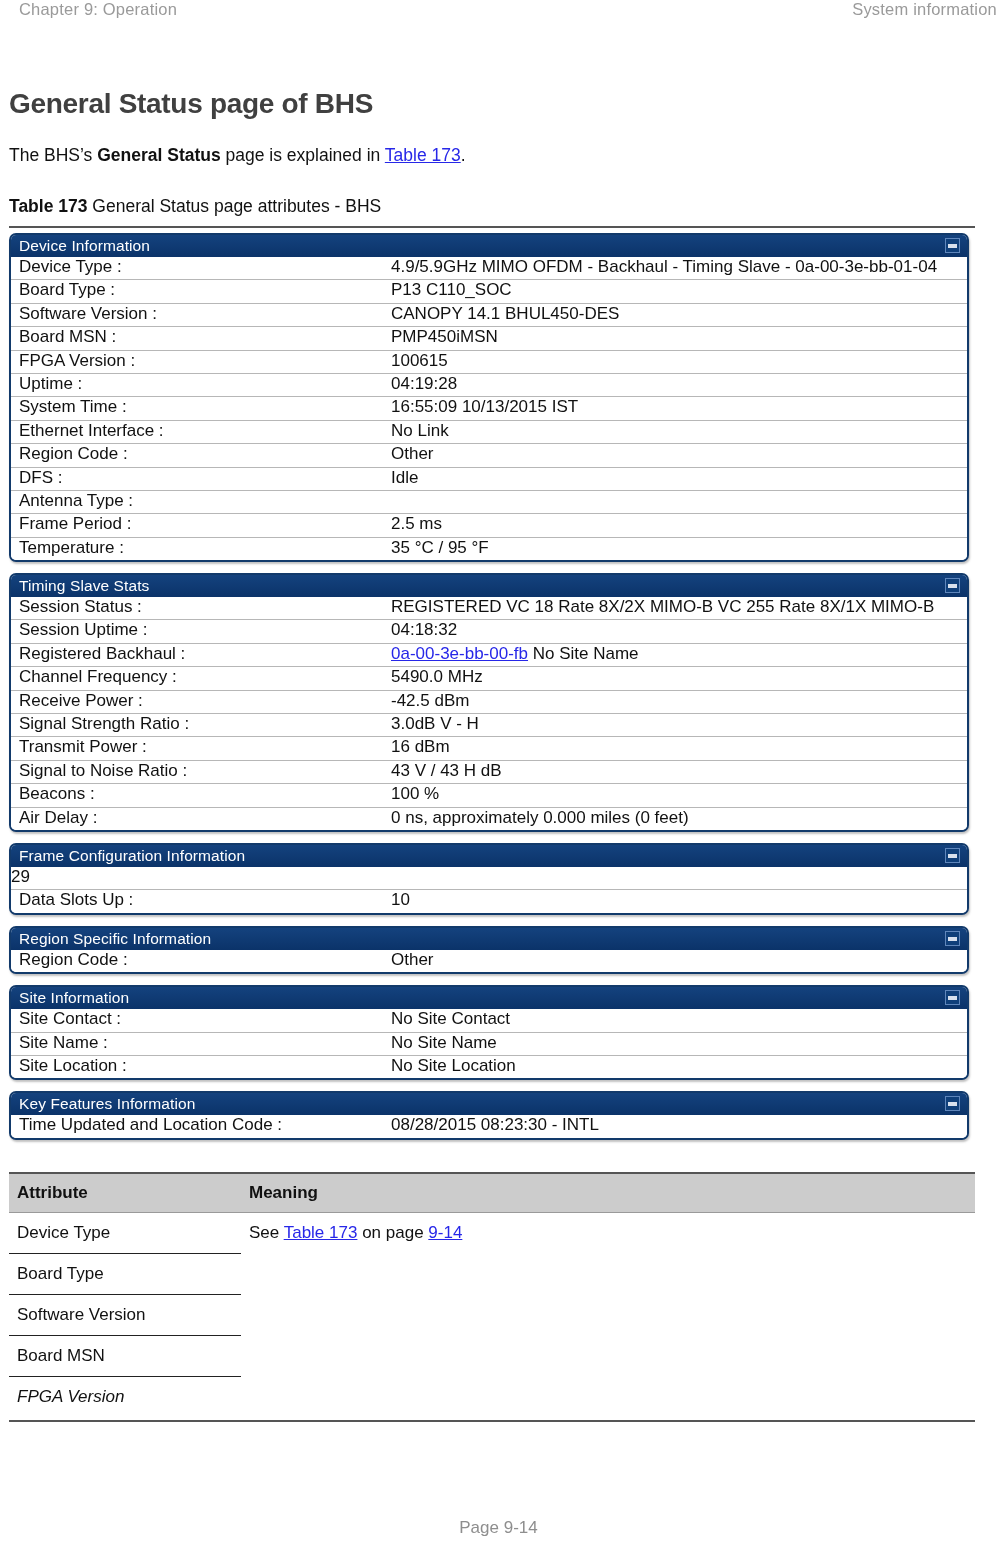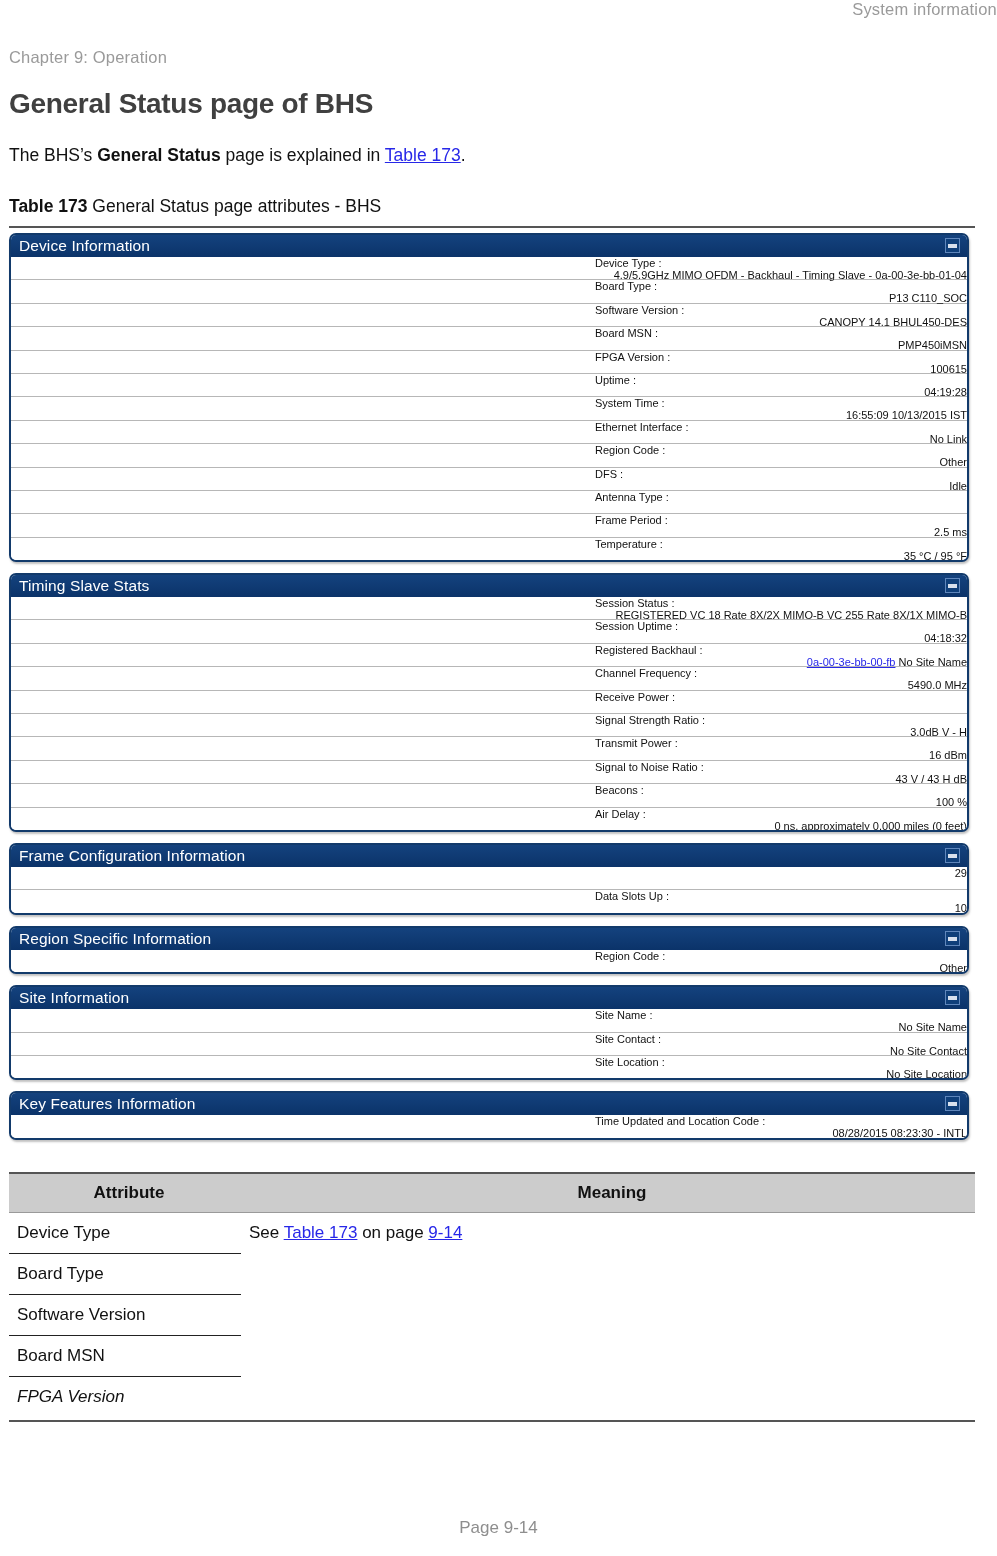--- a/index.html
+++ b/index.html
@@ -20,21 +20,21 @@
   .runhead {
     position: absolute;
     top: 0px;
     left: 0px;
     width: 997px;
     height: 30px;
     font-size: 16.5px;
     color: #9a9a9a;
     letter-spacing: .2px;
   }
-  .runhead .left  { position: absolute; left: 9px;  top: 0px; margin-top: 48px; }
+  .runhead .left  { position: absolute; left: 19px;  top: 0px; }
   .runhead .right { position: absolute; right: 0px; top: 0px; }
 
   h1.section-title {
     margin: 0;
     position: absolute;
     left: 9px;
     top: 88px;
     font-size: 28px;
     font-weight: bold;
     letter-spacing: -0.3px;
@@ -117,27 +117,26 @@
     left: 2px;
     top: 5px;
     width: 9px;
     height: 4px;
     background: #d8e1ee;
   }
 
   .rows { background:#fff; }
   .row {
     display: flex;
-    align-items: flex-end;
+    align-items: flex-start;
     height: 22.4px;
     border-top: 1px solid #b7b7b7;
-    font-size: 11px;
+    font-size: 17px;
     color: #111;
     white-space: nowrap;
-    flex-direction: column;
   }
   .row:first-child { border-top: none; }
   .row .lbl {
     padding-left: 8px;
     box-sizing: border-box;
     flex: 0 0 auto;
     width: 380px;
   }
   .row .val { flex: 1 1 auto; }
   .row .val a.maclink {
@@ -152,21 +151,21 @@
   .attr-table {
     position: absolute;
     left: 9px;
     top: 1172px;
     width: 966px;
     border-collapse: collapse;
     font-size: 17px;
   }
   .attr-table thead th {
     background: #cccccc;
-    text-align: center;
+    text-align: left;
     font-weight: bold;
     font-size: 17px;
     padding: 9px 0 9px 8px;
     border-top: 2px solid #555;
     border-bottom: 1px solid #9a9a9a;
     color: #111;
   }
   .attr-table col.c1 { width: 232px; }
   .attr-table td {
     padding: 10px 0 10px 8px;
@@ -301,20 +300,21 @@
       <div class="row">
           <span class="lbl">Registered Backhaul :</span>
           <span class="val"><a class="maclink" href="#">0a-00-3e-bb-00-fb</a><span> No Site Name</span></span>
         </div>
       <div class="row">
           <span class="lbl">Channel Frequency :</span>
           <span class="val">5490.0 MHz</span>
         </div>
       <div class="row">
           <span class="lbl">Receive Power :</span>
+          <span class="val">-42.5 dBm</span>
         </div>
       <div class="row">
           <span class="lbl">Signal Strength Ratio :</span>
           <span class="val">3.0dB V - H</span>
         </div>
       <div class="row">
           <span class="lbl">Transmit Power :</span>
           <span class="val">16 dBm</span>
         </div>
       <div class="row">
@@ -367,26 +367,26 @@
 
   <div class="panel narrow">
     <div class="panel-head">
       <span>Site Information</span>
       <span class="minimize-icon">
           <i></i>
         </span>
     </div>
     <div class="rows">
       <div class="row">
+          <span class="lbl">Site Contact :</span>
+          <span class="val">No Site Contact</span>
+        </div>
+      <div class="row">
           <span class="lbl">Site Name :</span>
           <span class="val">No Site Name</span>
-        </div>
-      <div class="row">
-          <span class="lbl">Site Contact :</span>
-          <span class="val">No Site Contact</span>
         </div>
       <div class="row">
           <span class="lbl">Site Location :</span>
           <span class="val">No Site Location</span>
         </div>
     </div>
   </div>
 
   <div class="panel narrow">
     <div class="panel-head">

